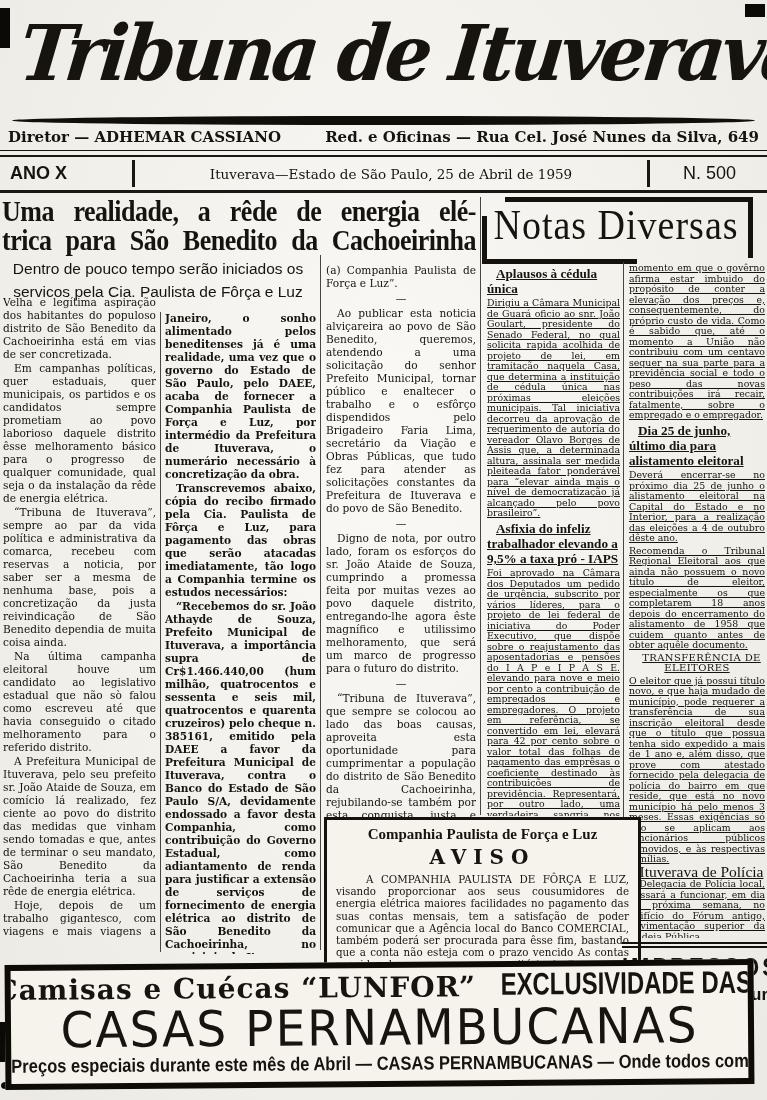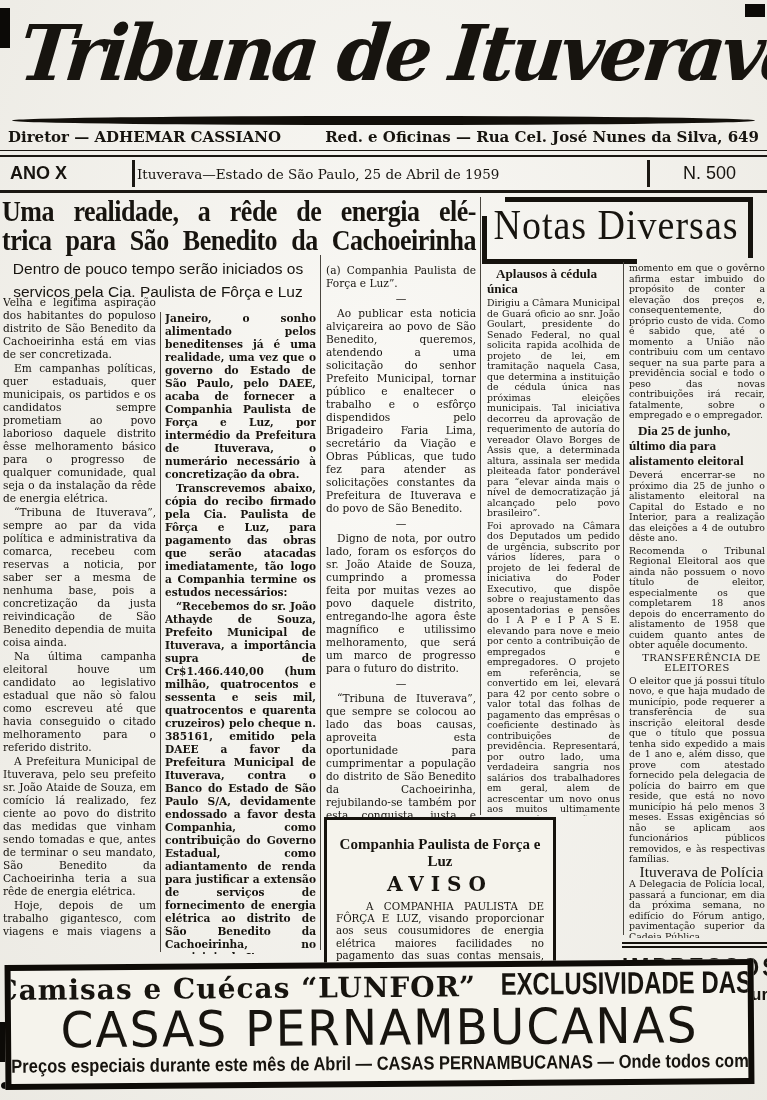--- a/index.html
+++ b/index.html
@@ -12,48 +12,48 @@
   
   .masthead-title{top:10px;left:20px;width:727px;text-align:center;
      font-family:"DejaVu Serif",serif;font-style:italic;font-weight:bold;
      font-size:74px;letter-spacing:-4px;transform:skewX(-6deg) scaleY(1.04);white-space:nowrap;}
   .swash{top:116px;left:12px;width:743px;height:9px;background:#120f0a;border-radius:50%;}
   .byline{top:128px;left:8px;width:751px;display:flex;justify-content:space-between;
      font-weight:bold;font-size:15px;font-family:"DejaVu Serif",serif;}
   .datestrip{top:155px;left:0;width:767px;height:33px;border-top:2px solid #1b1813;border-bottom:3px solid #1b1813;
      display:flex;align-items:center;}
   .datestrip .cell-left{width:120px;padding-left:10px;font-family:"Liberation Sans",sans-serif;font-weight:bold;font-size:18px;}
-  .datestrip .cell-mid{flex:1;font-size:13.5px;}
+  .datestrip .cell-mid{flex:1;text-align:center;font-size:13.5px;}
   .datestrip .cell-right{width:115px;text-align:center;font-family:"Liberation Sans",sans-serif;font-size:18px;}
   .vbar{width:0;height:27px;border-left:2px solid #1b1813;border-right:1px solid #1b1813;margin:0 2px;}
   
   .headline{top:196px;left:2px;width:474px;font-weight:bold;font-size:26px;line-height:1.1;
      font-family:"Liberation Serif",serif;letter-spacing:-.5px;}
   .headline div{text-align:justify;text-align-last:justify;white-space:nowrap;transform:scaleY(1.12);transform-origin:top;}
   .subhead{top:257px;left:4px;width:308px;text-align:center;font-family:"Liberation Sans",sans-serif;
      font-size:15.5px;line-height:1.5;}
   .col{font-size:10.6px;line-height:13px;text-align:justify;overflow:hidden;}
   .col p{margin:0 0 1px 0;text-indent:11px;}
   .col p.noindent{text-indent:0;}
   .divider{text-align:center;text-indent:0 !important;line-height:15px;}
   
   .notas-title{top:203px;left:488px;width:256px;text-align:center;font-family:"Liberation Serif",serif;
      font-size:38px;line-height:1.1;letter-spacing:1px;transform:scaleY(1.1);transform-origin:top;}
   .bracket-tr{top:197px;left:505px;width:243px;height:56px;border-top:5px solid #15120d;border-right:5px solid #15120d;}
   .bracket-bl{top:216px;left:482px;width:150px;height:43px;border-bottom:5px solid #15120d;border-left:5px solid #15120d;}
   .ncol{font-size:9.4px;line-height:10.5px;text-align:justify;overflow:hidden;}
-  .ncol p{margin:0 0 2px 0;text-indent:9px;}
+  .ncol p{margin:0 0 2px 0;text-indent:9px;text-decoration:underline;}
   .ncol p.noindent{text-indent:0;}
   .nhead{font-family:"Liberation Serif",serif;font-weight:bold;font-size:13.2px;line-height:1.15;
      text-indent:0;margin:6px 0 5px 0;text-align:left;}
   .nsubhead{font-size:10px;text-align:center;letter-spacing:.4px;margin:7px 0 5px 0;text-indent:0;}
   .nhead-big{font-family:"Liberation Serif",serif;font-size:15.5px;text-align:center;margin:8px 0 5px 0;text-indent:0;}
   
-  .aviso{top:817px;left:324px;width:232px;height:181px;border:3px solid #15120d;background:#f5f3ec;
-     padding:15px 9px;box-sizing:border-box;}
+  .aviso{top:817px;left:324px;width:317px;height:181px;border:3px solid #15120d;background:#f5f3ec;
+     padding:5px 9px;box-sizing:border-box;}
   .aviso-company{text-align:center;font-family:"Liberation Serif",serif;font-weight:bold;font-size:15px;margin:1px 0 2px 0;}
   .aviso-title{text-align:center;font-family:"DejaVu Serif",serif;font-weight:bold;font-size:20px;letter-spacing:7px;margin:0 0 4px 0;}
   .aviso-body{font-size:10.3px;line-height:12.2px;text-align:justify;text-indent:30px;margin:0;}
   
   .impressos{top:942px;left:622px;width:145px;text-align:center;}
   .impressos .dbl{height:2px;background:#15120d;margin-bottom:2px;}
   .impressos .l1{font-family:"Liberation Sans",sans-serif;font-weight:bold;font-size:22px;letter-spacing:3px;
      transform:scaleY(1.15);transform-origin:top;margin-top:5px;}
   .impressos .l2{font-family:"Liberation Sans",sans-serif;font-weight:bold;font-size:17px;margin-top:6px;white-space:nowrap;}
   
@@ -128,20 +128,21 @@
   </div>
 
   <div class="abs rule-v" style="top:197px;left:480px;height:618px;"></div>
   <div class="abs bracket-tr"></div>
   <div class="abs bracket-bl"></div>
   <div class="abs notas-title">Notas Diversas</div>
 
   <div class="abs ncol" style="top:266px;left:487px;width:133px;height:550px;">
     <p class="nhead" style="margin-top:0;">Aplausos à cédula única</p>
     <p class="noindent">Dirigiu a Câmara Municipal de Guará oficio ao snr. João Goulart, presidente do Senado Federal, no qual solicita rapida acolhida de projeto de lei, em tramitação naquela Casa, que determina a instituição de cédula única nas próximas eleições municipais. Tal iniciativa decorreu da aprovação de requerimento de autoría do vereador Olavo Borges de Assis que, a determinada altura, assinala ser medida pleiteada fator ponderável para “elevar ainda mais o nível de democratização já alcançado pelo povo brasileiro”.</p>
+    <p class="nhead">Asfixia do infeliz trabalhador elevando a 9,5% a taxa pró - IAPS</p>
     <p class="noindent">Foi aprovado na Câmara dos Deputados um pedido de urgência, subscrito por vários líderes, para o projeto de lei federal de iniciativa do Poder Executivo, que dispõe sobre o reajustamento das aposentadorias e pensões do I A P e I P A S E. elevando para nove e meio por cento a contribuição de empregados e empregadores. O projeto em referência, se convertido em lei, elevará para 42 por cento sobre o valor total das folhas de pagamento das emprêsas o coeficiente destinado às contribuições de previdência. Representará, por outro lado, uma verdadeira sangria nos salários dos trabalhadores em geral, alem de acrescentar um novo onus aos muitos ultimamente impostos à produção com imediatos reflexos sobre os custos das mercadorias e produtos. Essa consequência inevitável irá ocorrer, num</p>
   </div>
   <div class="abs rule-v" style="top:262px;left:623px;height:673px;"></div>
   <div class="abs ncol" style="top:263px;left:629px;width:136px;height:675px;">
     <p class="noindent">momento em que o govêrno afirma estar imbuido do propósito de conter a elevação dos preços e, consequentemente, do próprio custo de vida. Como é sabido que, até o momento a União não contribuiu com um centavo sequer na sua parte para a previdência social e todo o peso das novas contribuições irá recair, fatalmente, sobre o empregado e o empregador.</p>
     <p class="nhead">Dia 25 de junho, último dia para alistamento eleitoral</p>
     <p class="noindent">Deverá encerrar-se no próximo dia 25 de junho o alistamento eleitoral na Capital do Estado e no Interior, para a realização das eleições a 4 de outubro dêste ano.</p>
     <p class="noindent">Recomenda o Tribunal Regional Eleitoral aos que ainda não possuem o novo título de eleitor, especialmente os que completarem 18 anos depois do encerramento do alistamento de 1958 que cuidem quanto antes de obter aquêle documento.</p>
     <p class="nsubhead">TRANSFERÊNCIA DE ELEITORES</p>
     <p class="noindent">O eleitor que já possui título novo, e que haja mudado de município, pode requerer a transferência de sua inscrição eleitoral desde que o título que possua tenha sido expedido a mais de 1 ano e, além disso, que prove com atestado fornecido pela delegacia de polícia do bairro em que reside, que está no novo município há pelo menos 3 meses. Essas exigências só não se aplicam aos funcionários públicos removidos, e às respectivas famílias.</p>

